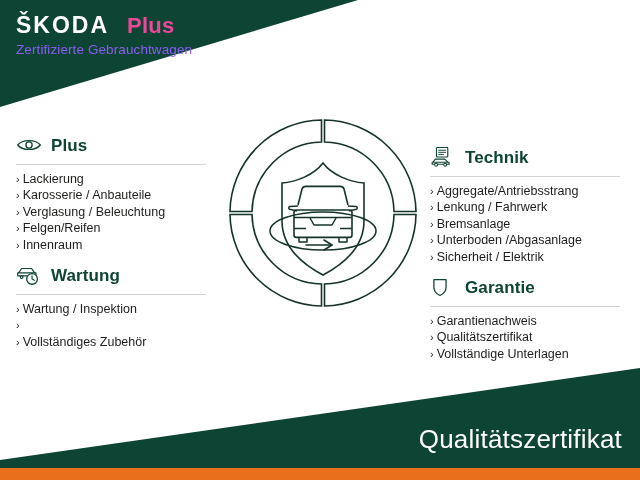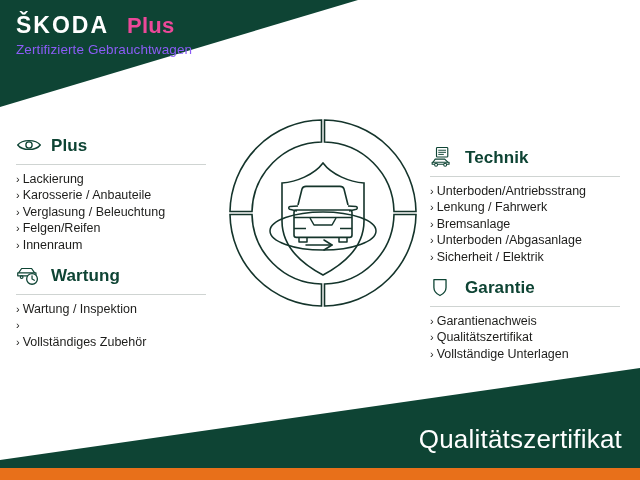--- a/index.html
+++ b/index.html
@@ -156,21 +156,21 @@
         <path d="M2.5 19 L22 19 L22 21.4 L2.5 21.4 Z" fill="none" stroke="#0e4434" stroke-width="1.3" stroke-linejoin="round"></path>
         <circle cx="7" cy="22" r="1.7" fill="#ffffff" stroke="#0e4434" stroke-width="1.2"></circle>
         <circle cx="17.5" cy="22" r="1.7" fill="#ffffff" stroke="#0e4434" stroke-width="1.2"></circle>
       </svg>
       <span class="sec-title">Technik</span>
     </div>
     <div class="sec-rule"></div>
     <ul class="sec-list">
       <li>
           <span class="chev">›</span>
-          <span>Unterboden/Antriebsstrang</span>
+          <span>Aggregate/Antriebsstrang</span>
         </li>
       <li>
           <span class="chev">›</span>
           <span>Lenkung / Fahrwerk</span>
         </li>
       <li>
           <span class="chev">›</span>
           <span>Bremsanlage</span>
         </li>
       <li>

